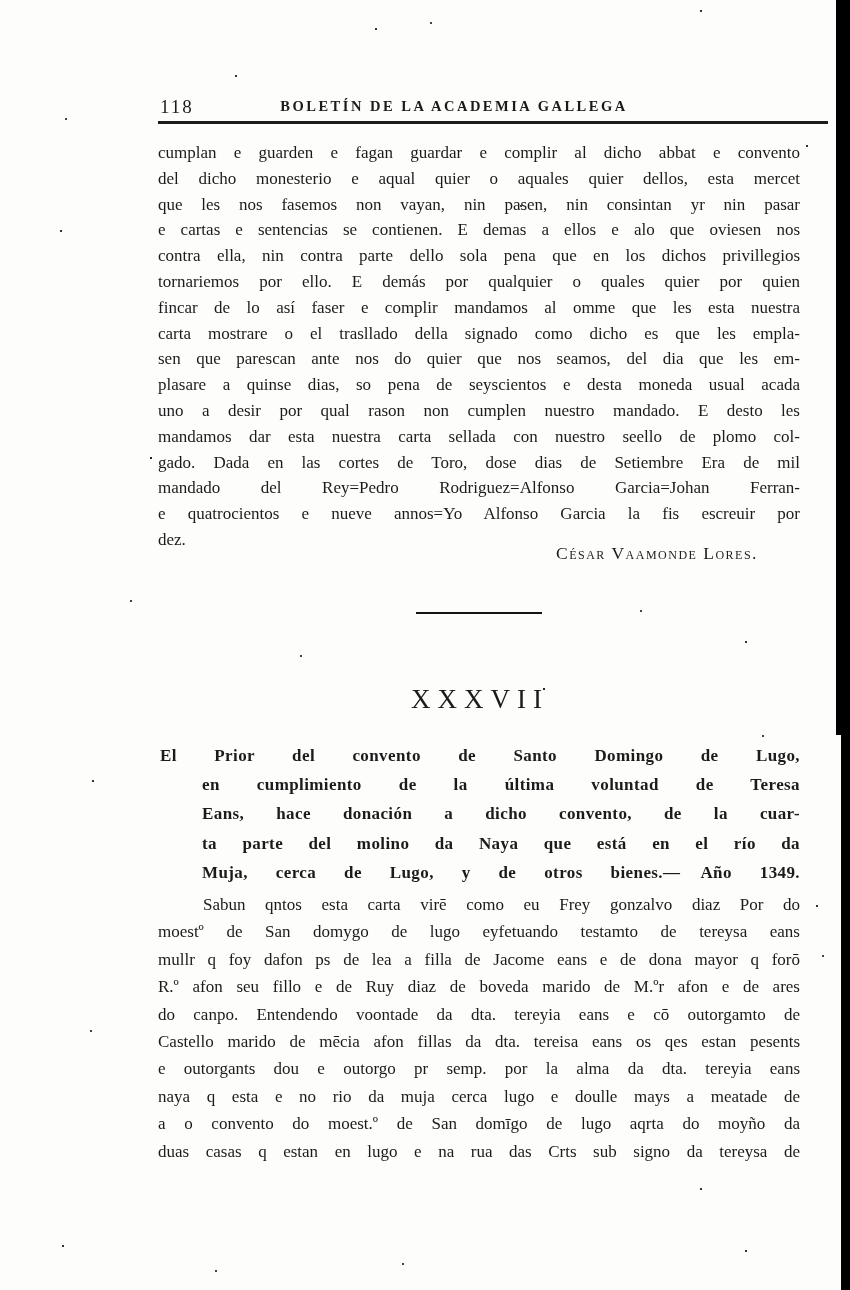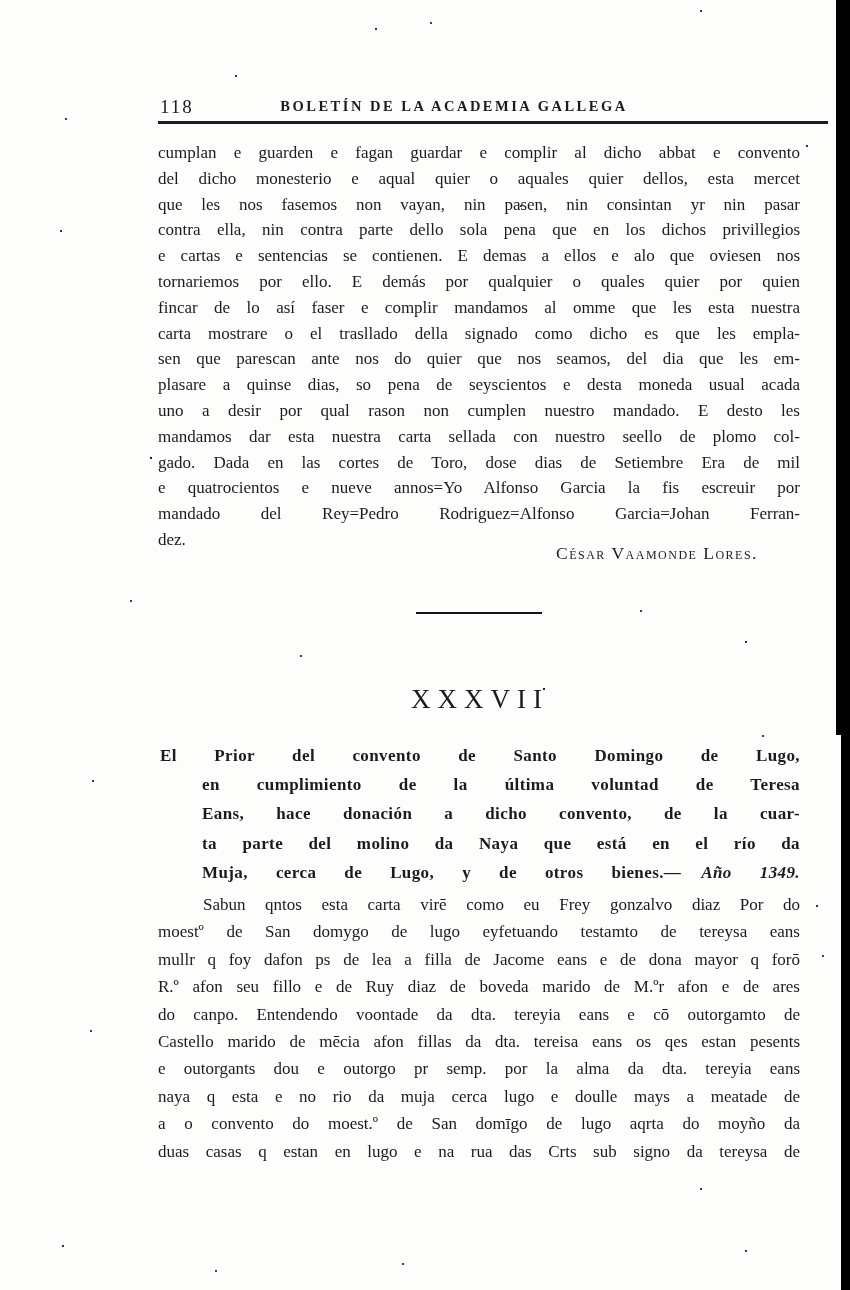--- a/index.html
+++ b/index.html
@@ -89,21 +89,21 @@
   }
 
   
   .title-block { position: absolute; top: 741px; left: 2px; width: 640px; }
   .title-block .tline {
     font-size: 17px; font-weight: bold; line-height: 29.2px;
     letter-spacing: 0.4px; word-spacing: 3px;
     text-align: justify; text-align-last: justify;
   }
   .title-block .tline.cont { padding-left: 42px; }
-  .title-block .tline .ital { font-style: italic; font-weight: bold; margin-left: 20px; }
+  .title-block .tline .ital { font-weight: bold; margin-left: 20px; }
 
   
   .para2 { position: absolute; top: 891px; left: 0; width: 642px; }
   .para2 .bline {
     font-size: 17px; line-height: 27.4px;
     text-align: justify; text-align-last: justify;
     word-spacing: 1px;
   }
   .para2 .bline:first-child { text-indent: 45px; }
 </style>
@@ -122,32 +122,32 @@
     <div class="runhead-row">
       <span class="pagenum">118</span>
       <span class="runhead">BOLETÍN DE LA ACADEMIA GALLEGA</span>
     </div>
     <div class="head-rule"></div>
 
     <div class="para1">
         <div class="jline">cumplan e guarden e fagan guardar e complir al dicho abbat e convento</div>
         <div class="jline">del dicho monesterio e aqual quier o aquales quier dellos, esta mercet</div>
         <div class="jline">que les nos fasemos non vayan, nin pasen, nin consintan yr nin pasar</div>
+        <div class="jline">e cartas e sentencias se contienen. E demas a ellos e alo que oviesen nos</div>
         <div class="jline">contra ella, nin contra parte dello sola pena que en los dichos privillegios</div>
-        <div class="jline">e cartas e sentencias se contienen. E demas a ellos e alo que oviesen nos</div>
         <div class="jline">tornariemos por ello. E demás por qualquier o quales quier por quien</div>
         <div class="jline">fincar de lo así faser e complir mandamos al omme que les esta nuestra</div>
         <div class="jline">carta mostrare o el trasllado della signado como dicho es que les empla-</div>
         <div class="jline">sen que parescan ante nos do quier que nos seamos, del dia que les em-</div>
         <div class="jline">plasare a quinse dias, so pena de seyscientos e desta moneda usual acada</div>
         <div class="jline">uno a desir por qual rason non cumplen nuestro mandado. E desto les</div>
         <div class="jline">mandamos dar esta nuestra carta sellada con nuestro seello de plomo col-</div>
         <div class="jline">gado. Dada en las cortes de Toro, dose dias de Setiembre Era de mil</div>
+        <div class="jline">mandado del Rey=Pedro Rodriguez=Alfonso Garcia=Johan Ferran-</div>
         <div class="jline">e quatrocientos e nueve annos=Yo Alfonso Garcia la fis escreuir por</div>
-        <div class="jline">mandado del Rey=Pedro Rodriguez=Alfonso Garcia=Johan Ferran-</div>
         <div class="jline short">dez.</div>
       </div>
 
     <div class="signature">César Vaamonde Lores.</div>
 
     <div class="divider"></div>
 
     <h2 class="section-heading">XXXVII</h2>
 
     <div class="title-block">

